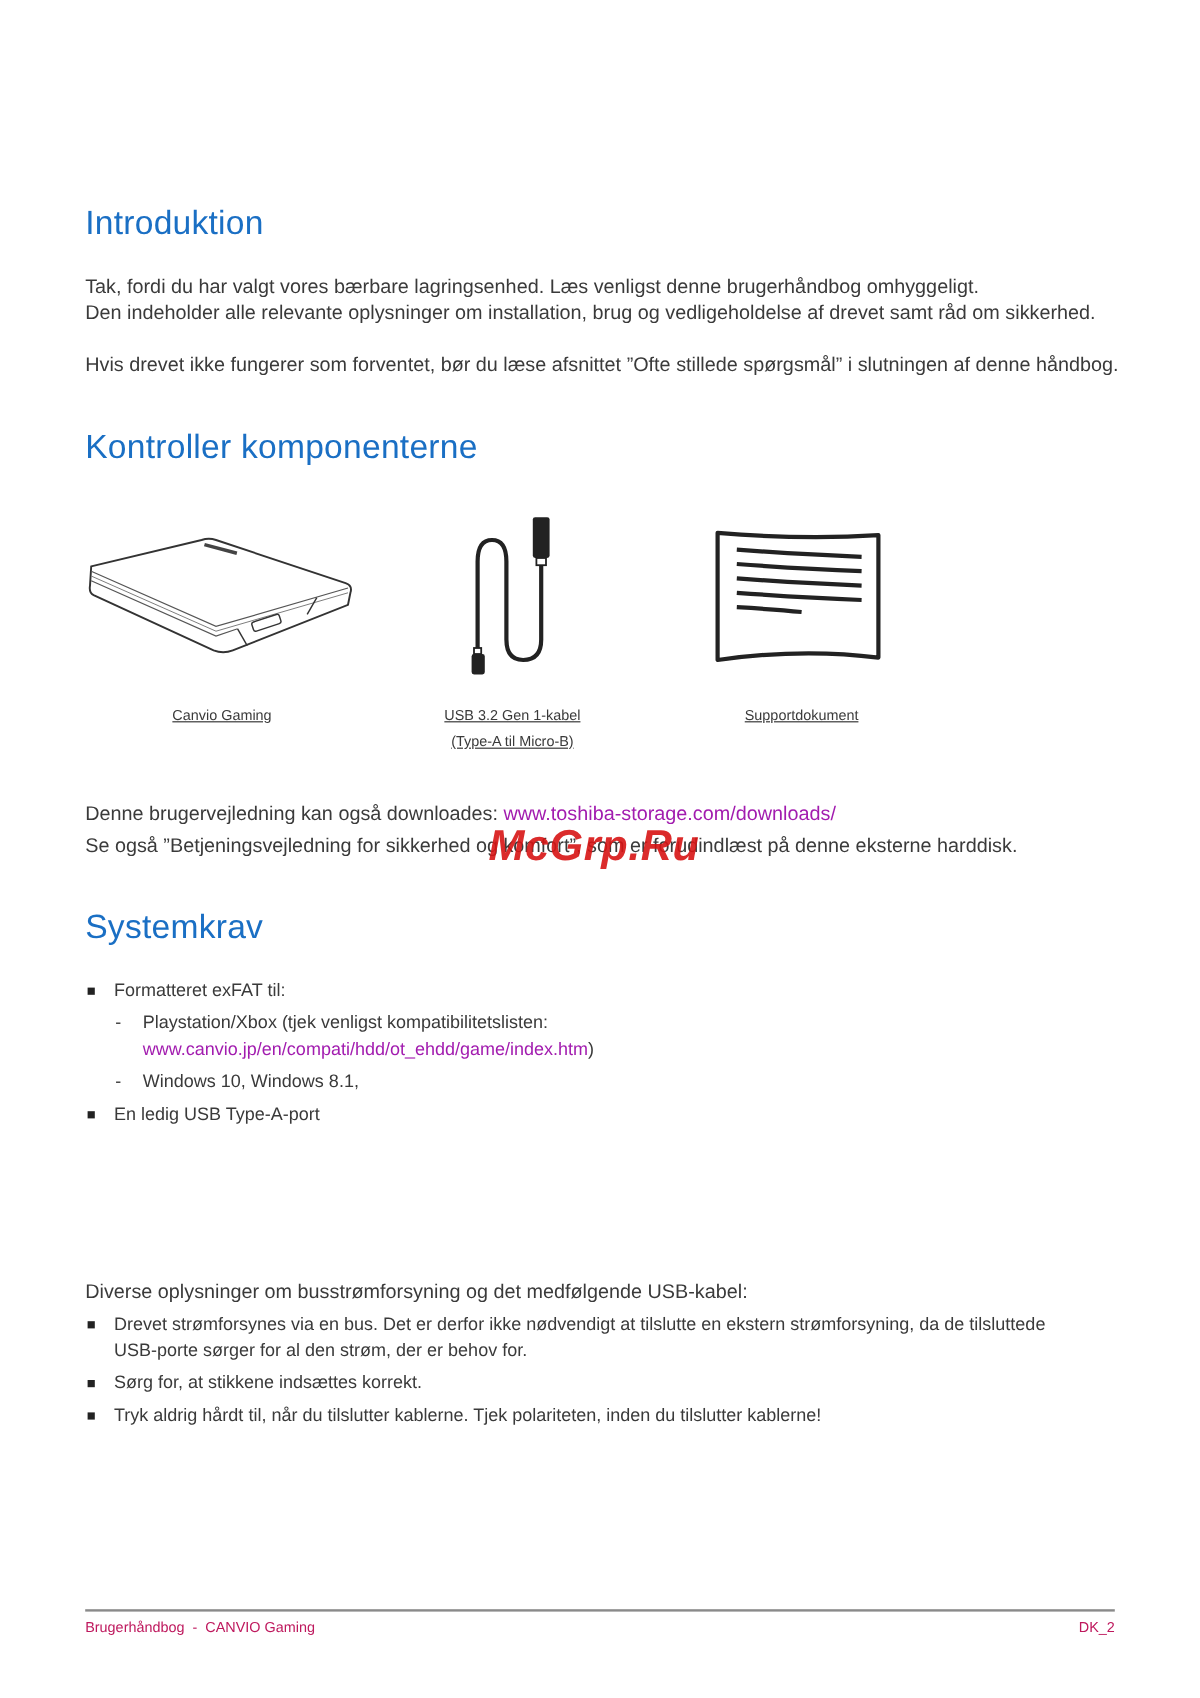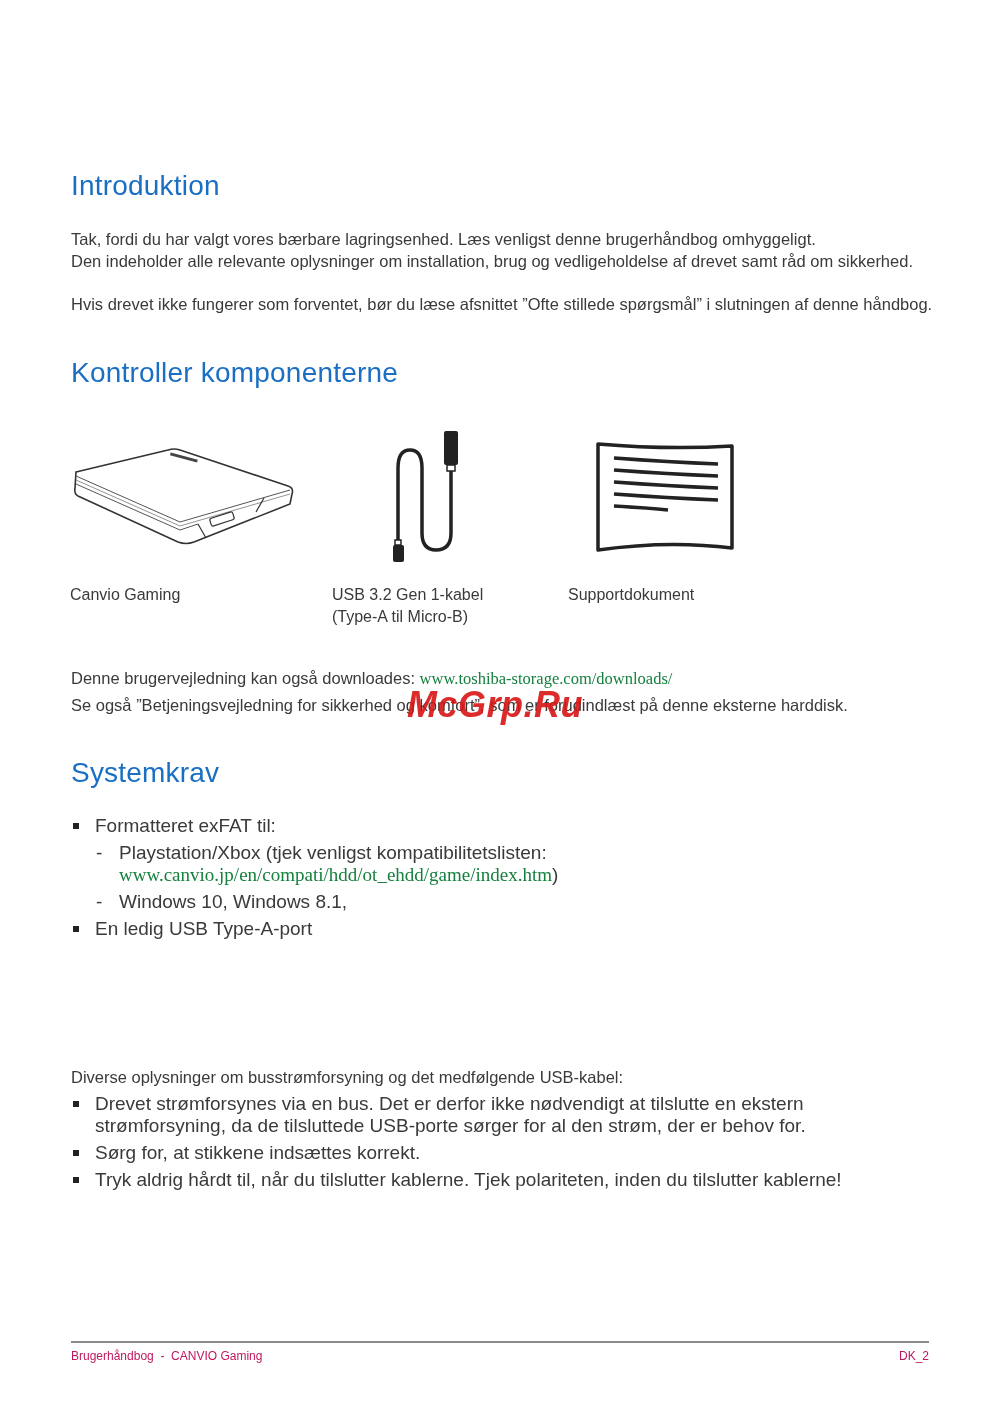--- a/index.html
+++ b/index.html
@@ -2,23 +2,23 @@
 <html><head>
 <meta charset="utf-8">
 <style>
   html, body { margin: 0; padding: 0; background: #ffffff; }
   body { width: 1000px; height: 1415px; position: relative; overflow: hidden;
          font-family: "Liberation Sans", "DejaVu Sans", sans-serif; color: #3a3a3a; }
   .page { position: absolute; left: 0; top: 0; width: 1000px; height: 1415px; }
   h2 { position: absolute; left: 71px; margin: 0; font-weight: normal; color: #1a6fc4;
        font-size: 28px; letter-spacing: 0.2px; }
   .para { position: absolute; left: 71px; font-size: 16.5px; line-height: 22px; margin: 0; white-space: nowrap; }
-  a.link { color: #15803d; text-decoration: none; font-family: Liberation Serif, serif; }
-  .comp { position: absolute; font-size: 16px; line-height: 22px; }
-  ul.sq { position: absolute; left: 71px; margin: 0; padding: 0; list-style: none; font-size: 19px; line-height: 22px; }
+  a.link { color: #a21caf; text-decoration: none; }
+  .comp { position: absolute; text-align: center; font-size: 12px; line-height: 22px; text-decoration: underline; }
+  ul.sq { position: absolute; left: 71px; margin: 0; padding: 0; list-style: none; font-size: 15px; line-height: 22px; }
   ul.sq > li { position: relative; padding-left: 24px; margin-bottom: 5px; }
   ul.sq > li::before { content: ""; position: absolute; left: 2px; top: 8px; width: 6px; height: 6px; background: #222; }
   ul.dash { list-style: none; margin: 5px 0 0 0; padding: 0; }
   ul.dash > li { position: relative; padding-left: 24px; margin-bottom: 5px; }
   ul.dash > li::before { content: "-"; position: absolute; left: 1px; top: 0; }
   .footer-rule { position: absolute; left: 71px; top: 1341px; width: 858px; height: 2px; background: #8a8a8a; }
   .footer { position: absolute; top: 1349px; font-size: 12px; color: #be185d; }
   .watermark { position: absolute; left: 407px; top: 684px; font-size: 36px; font-style: italic;
                font-weight: bold; color: rgba(215,20,20,0.9); letter-spacing: 0.5px; pointer-events: none; }
 </style>

